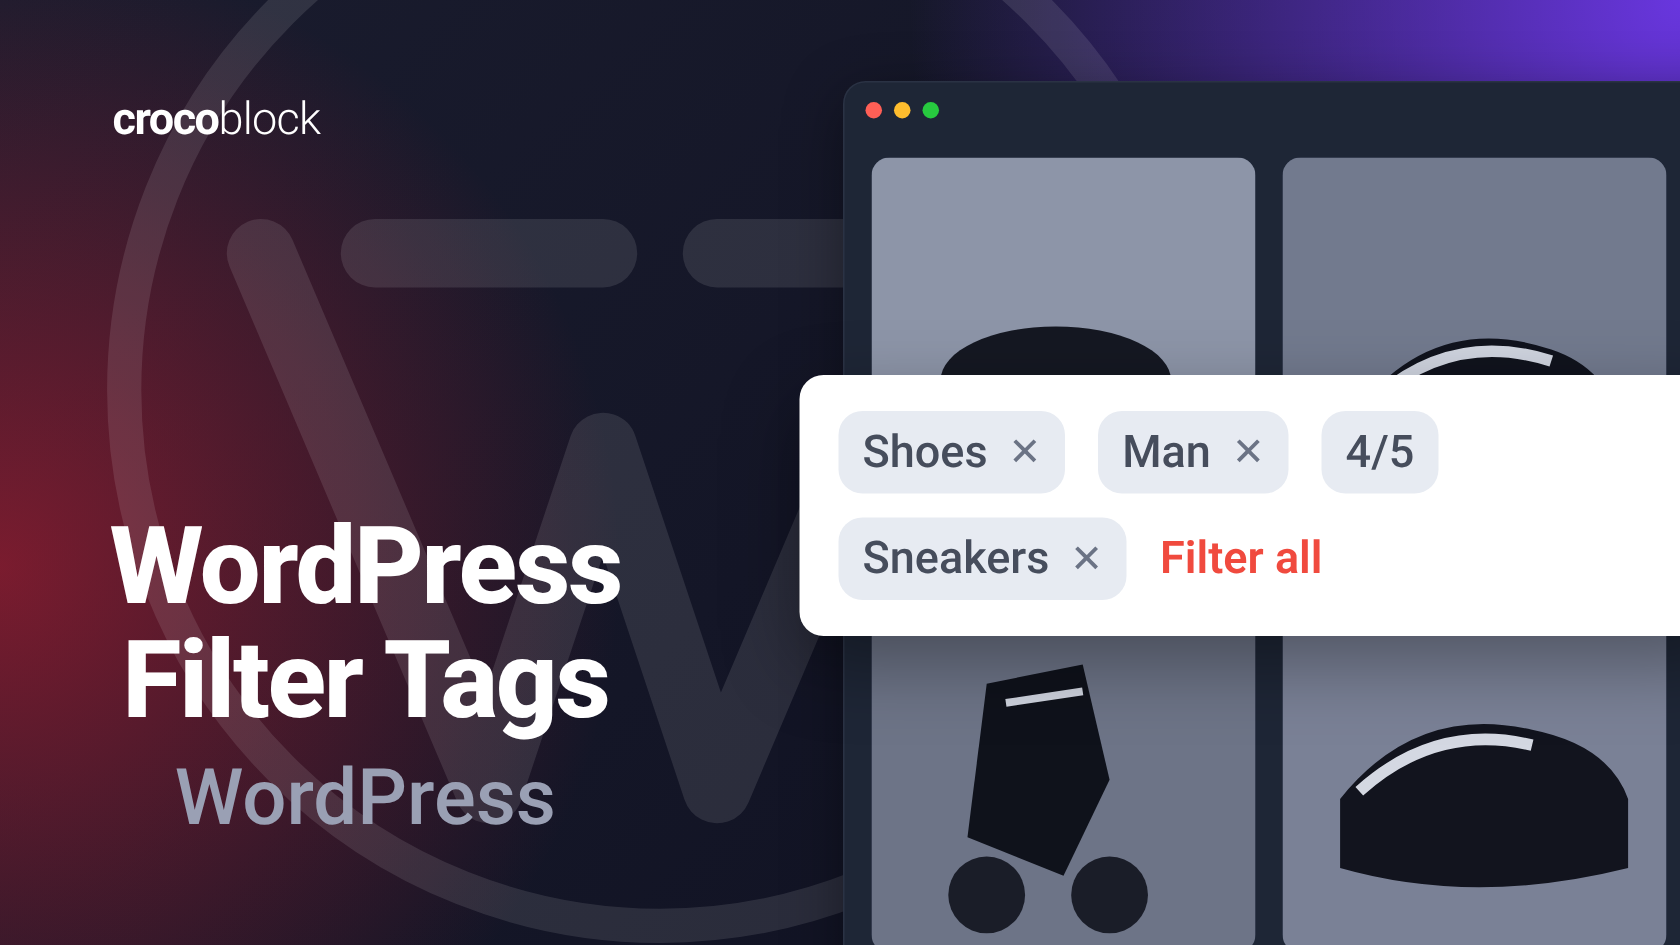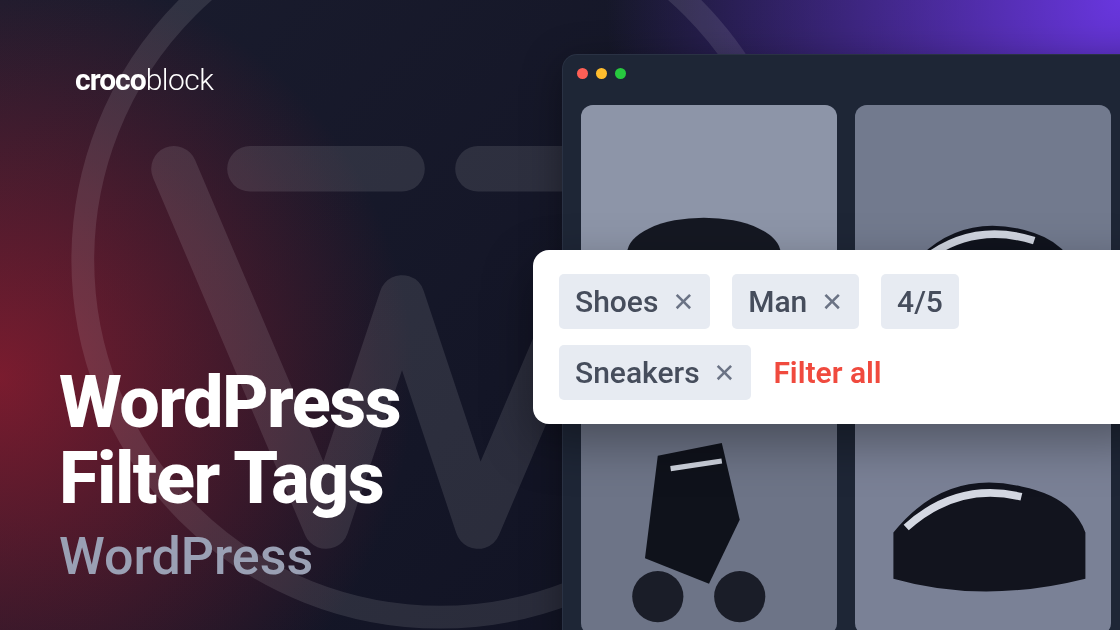--- a/index.html
+++ b/index.html
@@ -5,20 +5,21 @@
   * { box-sizing: border-box; margin: 0; padding: 0; }
   html, body { width: 1120px; height: 630px; overflow: hidden; font-family: -apple-system, BlinkMacSystemFont, "Segoe UI", Roboto, Helvetica, Arial, sans-serif; }
   .stage {
     position: relative;
     width: 1120px;
     height: 630px;
     background:
       radial-gradient(circle at 0% 60%, rgba(220,30,50,0.50) 0%, rgba(220,30,50,0) 35%),
       radial-gradient(circle at 100% 0%, rgba(120,60,255,0.85) 0%, rgba(120,60,255,0) 40%),
       linear-gradient(135deg, #1a1c2e 0%, #0e1020 100%);
+    text-align: center;
   }
   .wp-logo-bg {
     position: absolute;
     left: 60px;
     top: -120px;
     width: 760px;
     height: 760px;
     opacity: 0.10;
     pointer-events: none;
   }
@@ -27,23 +28,22 @@
     left: 75px;
     top: 62px;
     color: #fff;
     font-size: 30px;
     font-weight: 300;
     letter-spacing: -0.5px;
   }
   .brand b { font-weight: 700; letter-spacing: -1px; }
   .headline {
     position: absolute;
-    left: 59px;
+    left: 73px;
     top: 340px;
-    margin-top: 25px;
   }
   .headline h1 {
     color: #fff;
     font-size: 72px;
     line-height: 1.05;
     font-weight: 800;
     letter-spacing: -1.5px;
   }
   .headline .muted {
     color: #9aa0b4;
@@ -98,21 +98,21 @@
     border-radius: 16px;
     box-shadow: 0 18px 50px rgba(0,0,0,0.35);
     padding: 24px 26px;
     display: flex;
     flex-wrap: wrap;
     gap: 16px 22px;
     align-items: center;
   }
   .tag {
     background: #e7ebf2;
-    border-radius: 5px;
+    border-radius: 16px;
     padding: 10px 16px;
     display: inline-flex;
     align-items: center;
     gap: 14px;
     font-size: 30px;
     color: #464d5c;
     font-weight: 500;
   }
   .tag .x { font-size: 26px; color:#6b7385; line-height:1; }
   .clear { color:#f04a3e; font-size:30px; font-weight:600; }

